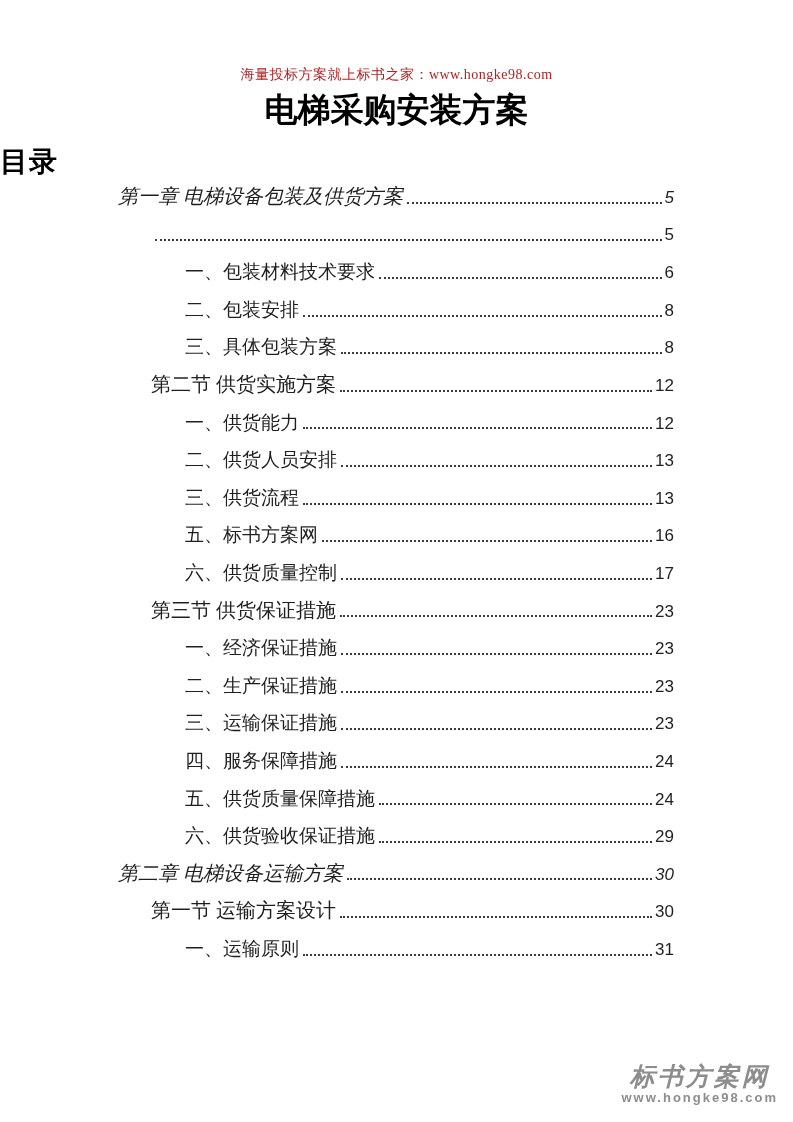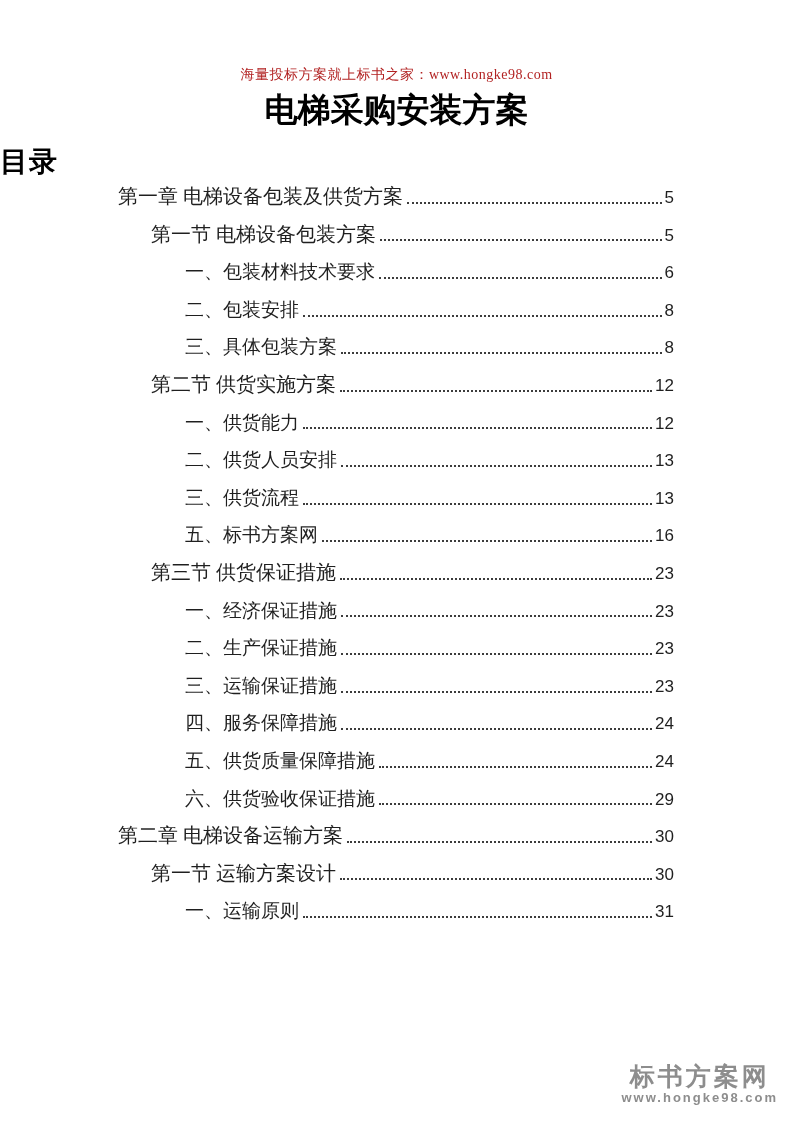--- a/index.html
+++ b/index.html
@@ -65,37 +65,38 @@
     transform: translateY(6px);
     margin: 0 3px 0 4px;
     min-width: 12px;
   }
   .toc-row .toc-page {
     flex: 0 0 auto;
     font-family: "Liberation Sans", "DejaVu Sans", sans-serif;
     font-size: 17px;
     color: #1f1f1f;
   }
-  .toc-row.lvl-chapter { font-size: 20px; padding-left: 0; }
+  .toc-row.lvl-chapter { font-size: 20px; padding-left: 0; font-style: italic; }
   .toc-row.lvl-section { font-size: 20px; padding-left: 33px; }
   .toc-row.lvl-item    { font-size: 19px; padding-left: 67px; }
   .watermark {
     position: absolute;
     right: 15px;
     bottom: 16px;
     text-align: center;
     color: #8d8d8d;
     font-family: "Liberation Sans", "DejaVu Sans", sans-serif;
     user-select: none;
   }
   .watermark .wm-name {
     font-size: 25px;
     font-weight: bold;
     letter-spacing: 3px;
     line-height: 1.1;
+    font-style: italic;
   }
   .watermark .wm-url {
     font-size: 13px;
     font-weight: bold;
     letter-spacing: 2px;
     line-height: 1.2;
   }
 </style>
 </head>
 <body>
@@ -108,21 +109,20 @@
 
   <div class="toc-heading">目录</div>
 
   <div class="toc-list">
       <div class="toc-row lvl-chapter">
       <span class="toc-label">第一章 电梯设备包装及供货方案</span>
       <span class="dots"></span>
       <span class="toc-page">5</span>
     </div>
       <div class="toc-row lvl-section">
-      <span class="toc-label">第一节 电梯设备包装方案</span>
       <span class="dots"></span>
       <span class="toc-page">5</span>
     </div>
       <div class="toc-row lvl-item">
       <span class="toc-label">一、包装材料技术要求</span>
       <span class="dots"></span>
       <span class="toc-page">6</span>
     </div>
       <div class="toc-row lvl-item">
       <span class="toc-label">二、包装安排</span>
@@ -151,20 +151,25 @@
     </div>
       <div class="toc-row lvl-item">
       <span class="toc-label">三、供货流程</span>
       <span class="dots"></span>
       <span class="toc-page">13</span>
     </div>
       <div class="toc-row lvl-item">
       <span class="toc-label">五、标书方案网</span>
       <span class="dots"></span>
       <span class="toc-page">16</span>
+    </div>
+      <div class="toc-row lvl-item">
+      <span class="toc-label">六、供货质量控制</span>
+      <span class="dots"></span>
+      <span class="toc-page">17</span>
     </div>
       <div class="toc-row lvl-section">
       <span class="toc-label">第三节 供货保证措施</span>
       <span class="dots"></span>
       <span class="toc-page">23</span>
     </div>
       <div class="toc-row lvl-item">
       <span class="toc-label">一、经济保证措施</span>
       <span class="dots"></span>
       <span class="toc-page">23</span>

